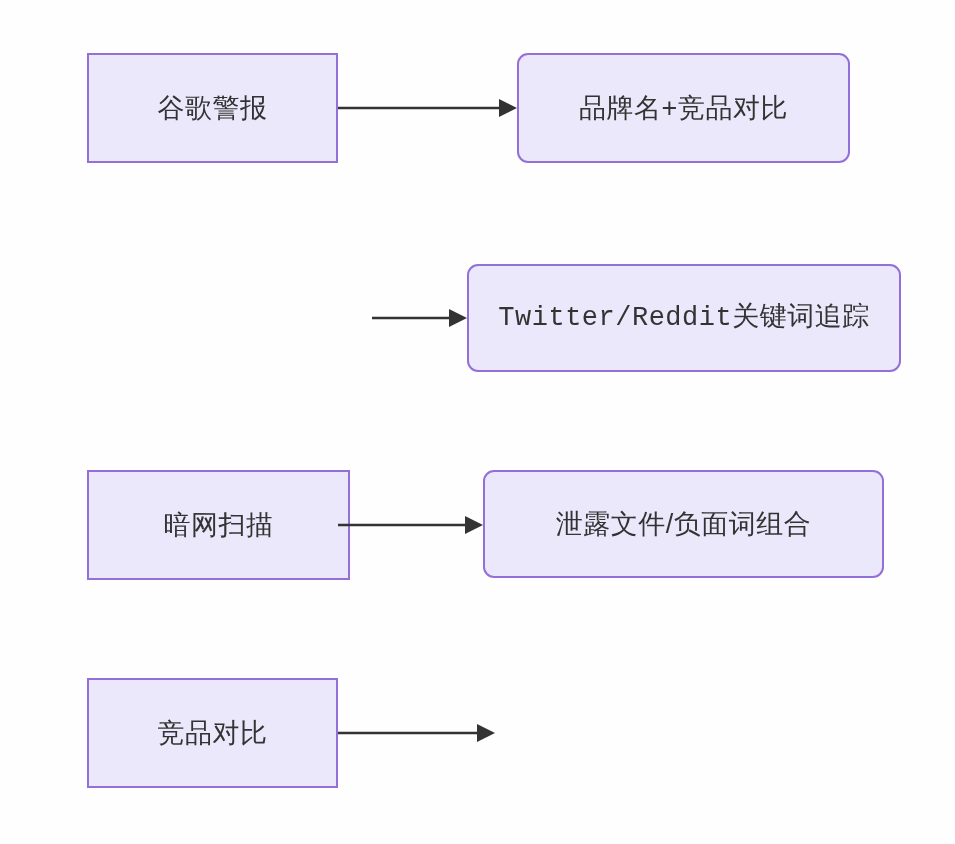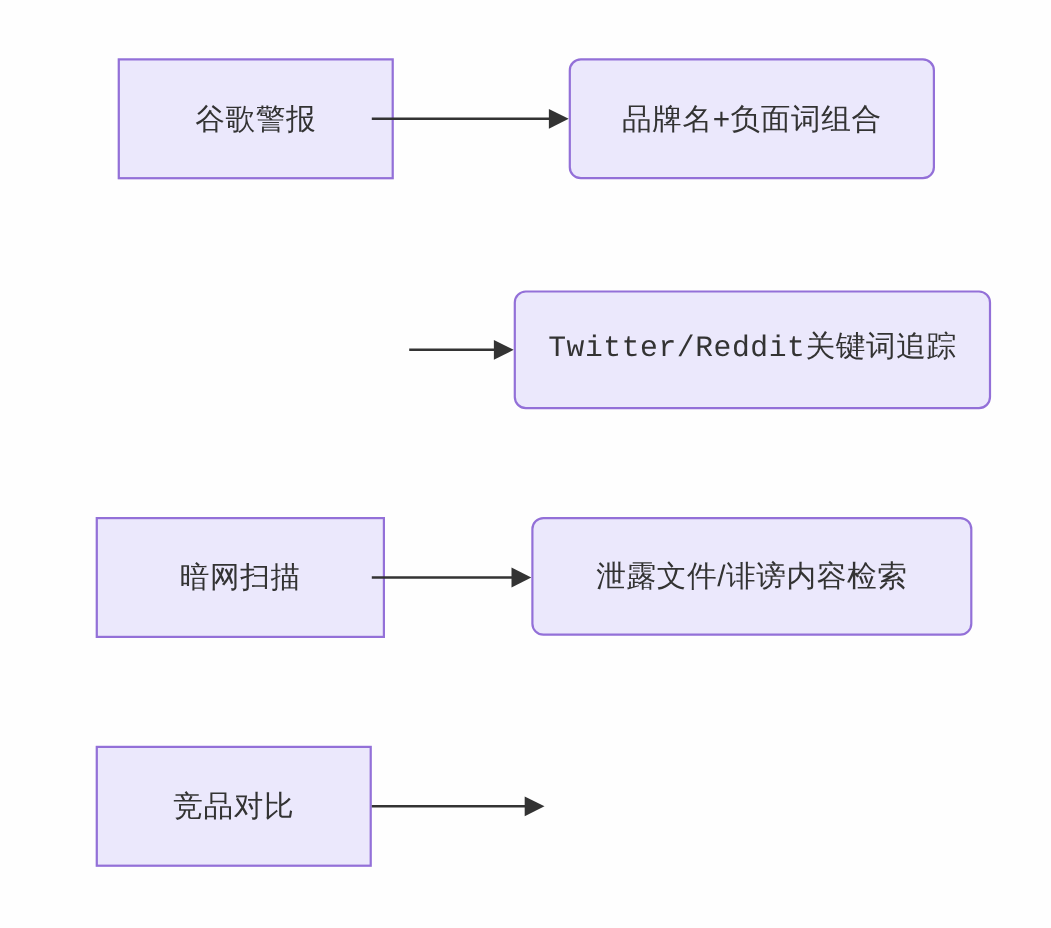--- a/index.html
+++ b/index.html
@@ -52,31 +52,31 @@
   .edge-head {
     fill: #333333;
     stroke: none;
   }
 </style>
 </head>
 <body>
 
 <div id="canvas">
 
-  <div class="node sharp" style="left:87px; top:53px; width:251px; height:110px;margin-left:20px;">
+  <div class="node sharp" style="left:87px; top:53px; width:251px; height:110px;">
     <span>谷歌警报</span>
   </div>
 
   <svg class="edge" style="left:338px; top:88px; width:179px; height:40px;" viewBox="0 0 179 40">
     <line class="edge-line" x1="0" y1="20" x2="163" y2="20"></line>
     <polygon class="edge-head" points="179,20 161,29 161,11"></polygon>
   </svg>
 
   <div class="node rounded" style="left:517px; top:53px; width:333px; height:110px;">
-    <span>品牌名+负面词组合</span>
+    <span>品牌名+竞品对比</span>
   </div>
 
 
   <svg class="edge" style="left:372px; top:298px; width:95px; height:40px;" viewBox="0 0 95 40">
     <line class="edge-line" x1="0" y1="20" x2="79" y2="20"></line>
     <polygon class="edge-head" points="95,20 77,29 77,11"></polygon>
   </svg>
 
   <div class="node rounded" style="left:467px; top:264px; width:434px; height:108px;font-family:Liberation Mono, monospace;">
     <span>Twitter/Reddit关键词追踪</span>
@@ -85,21 +85,21 @@
   <div class="node sharp" style="left:87px; top:470px; width:263px; height:110px;">
     <span>暗网扫描</span>
   </div>
 
   <svg class="edge" style="left:338px; top:505px; width:145px; height:40px;" viewBox="0 0 145 40">
     <line class="edge-line" x1="0" y1="20" x2="129" y2="20"></line>
     <polygon class="edge-head" points="145,20 127,29 127,11"></polygon>
   </svg>
 
   <div class="node rounded" style="left:483px; top:470px; width:401px; height:108px;">
-    <span>泄露文件/诽谤内容检索</span>
+    <span>泄露文件/负面词组合</span>
   </div>
 
   <div class="node sharp" style="left:87px; top:678px; width:251px; height:110px;text-align:center;">
     <span>竞品对比</span>
   </div>
 
   <svg class="edge" style="left:338px; top:713px; width:157px; height:40px;" viewBox="0 0 157 40">
     <line class="edge-line" x1="0" y1="20" x2="141" y2="20"></line>
     <polygon class="edge-head" points="157,20 139,29 139,11"></polygon>
   </svg>

